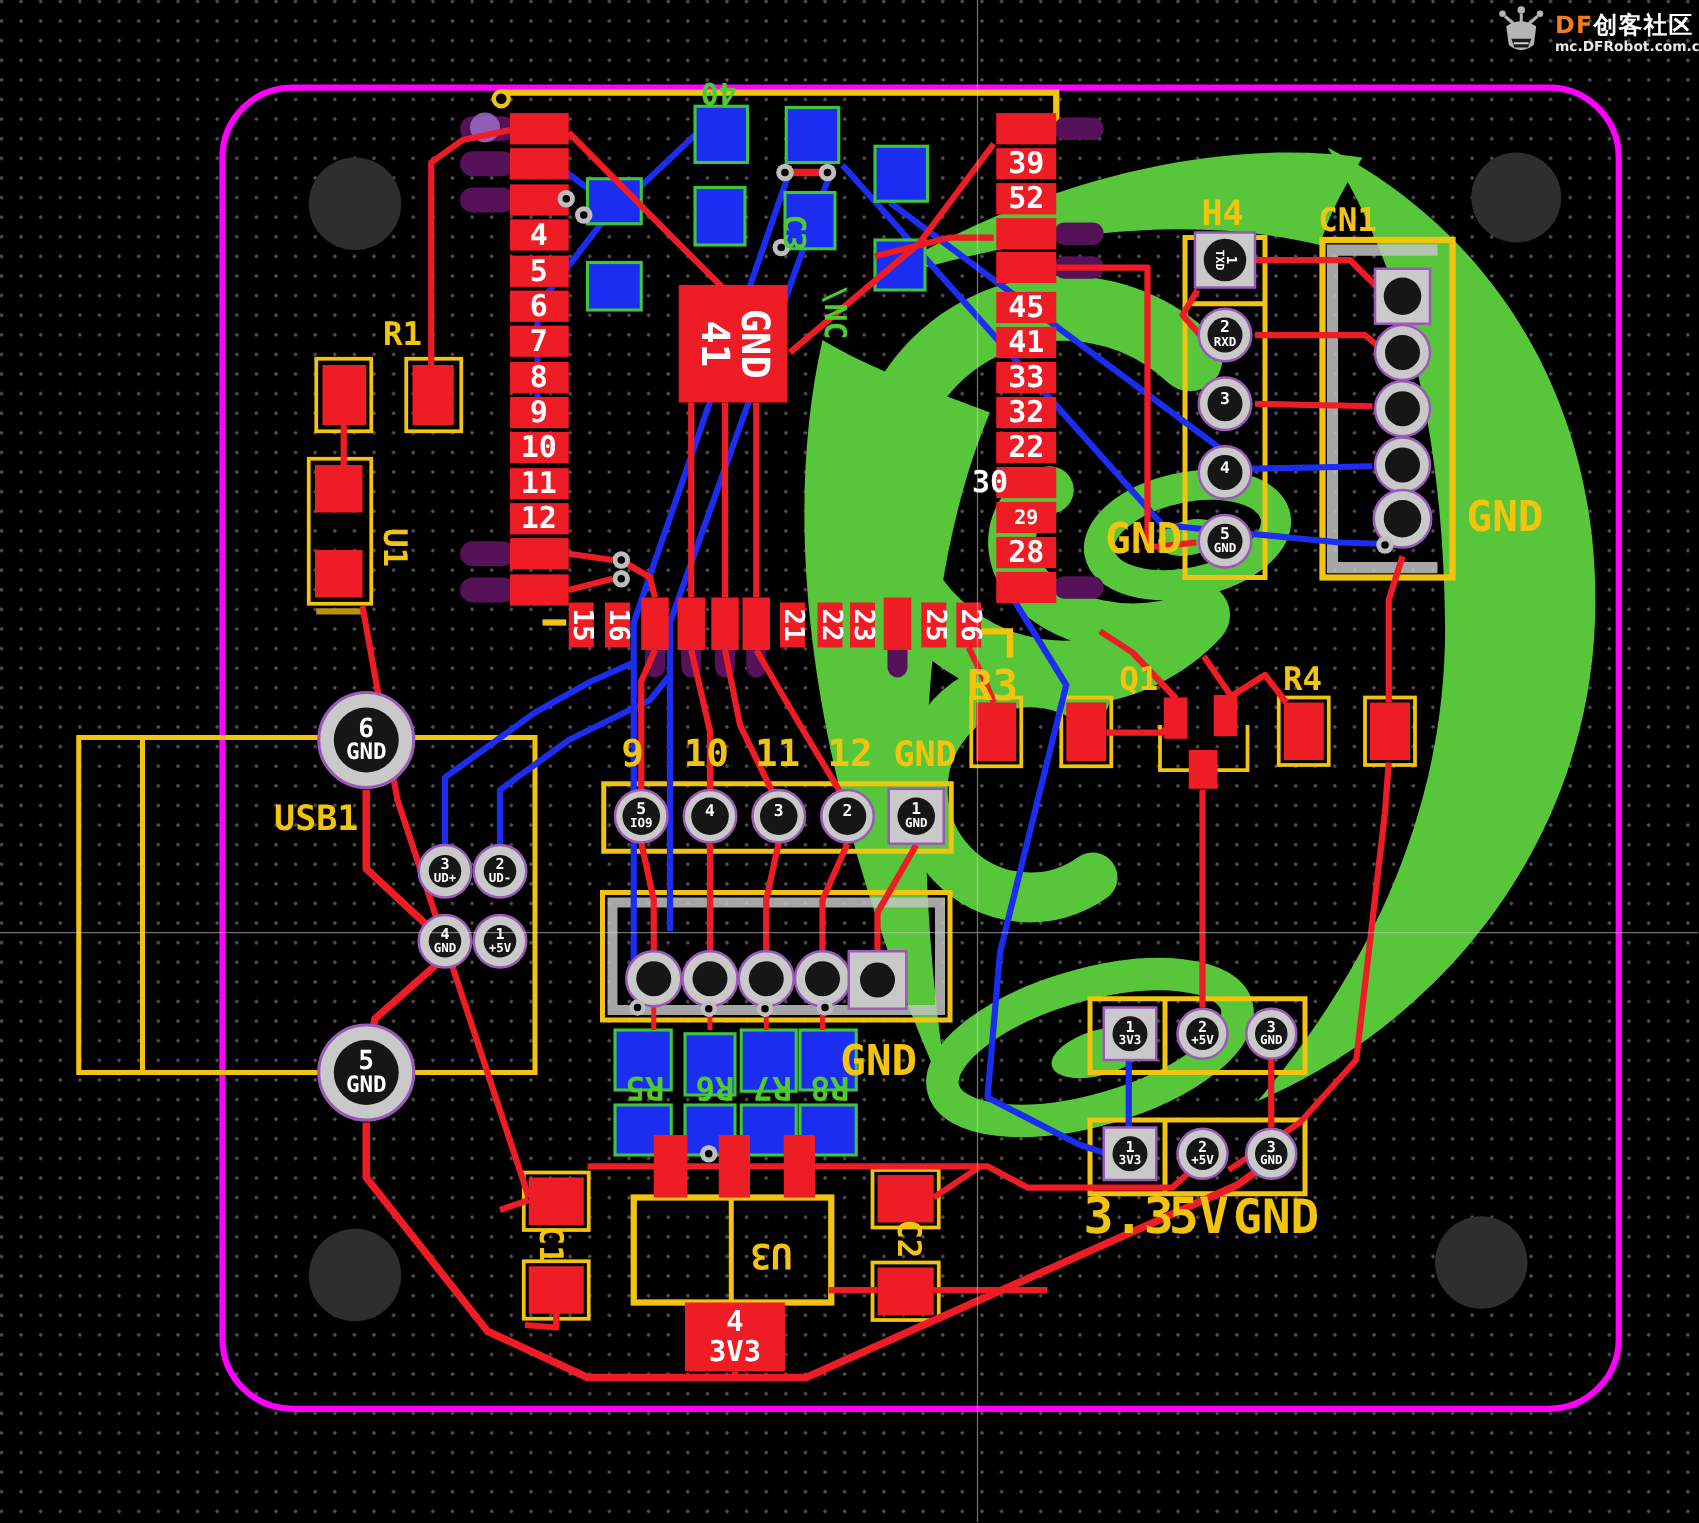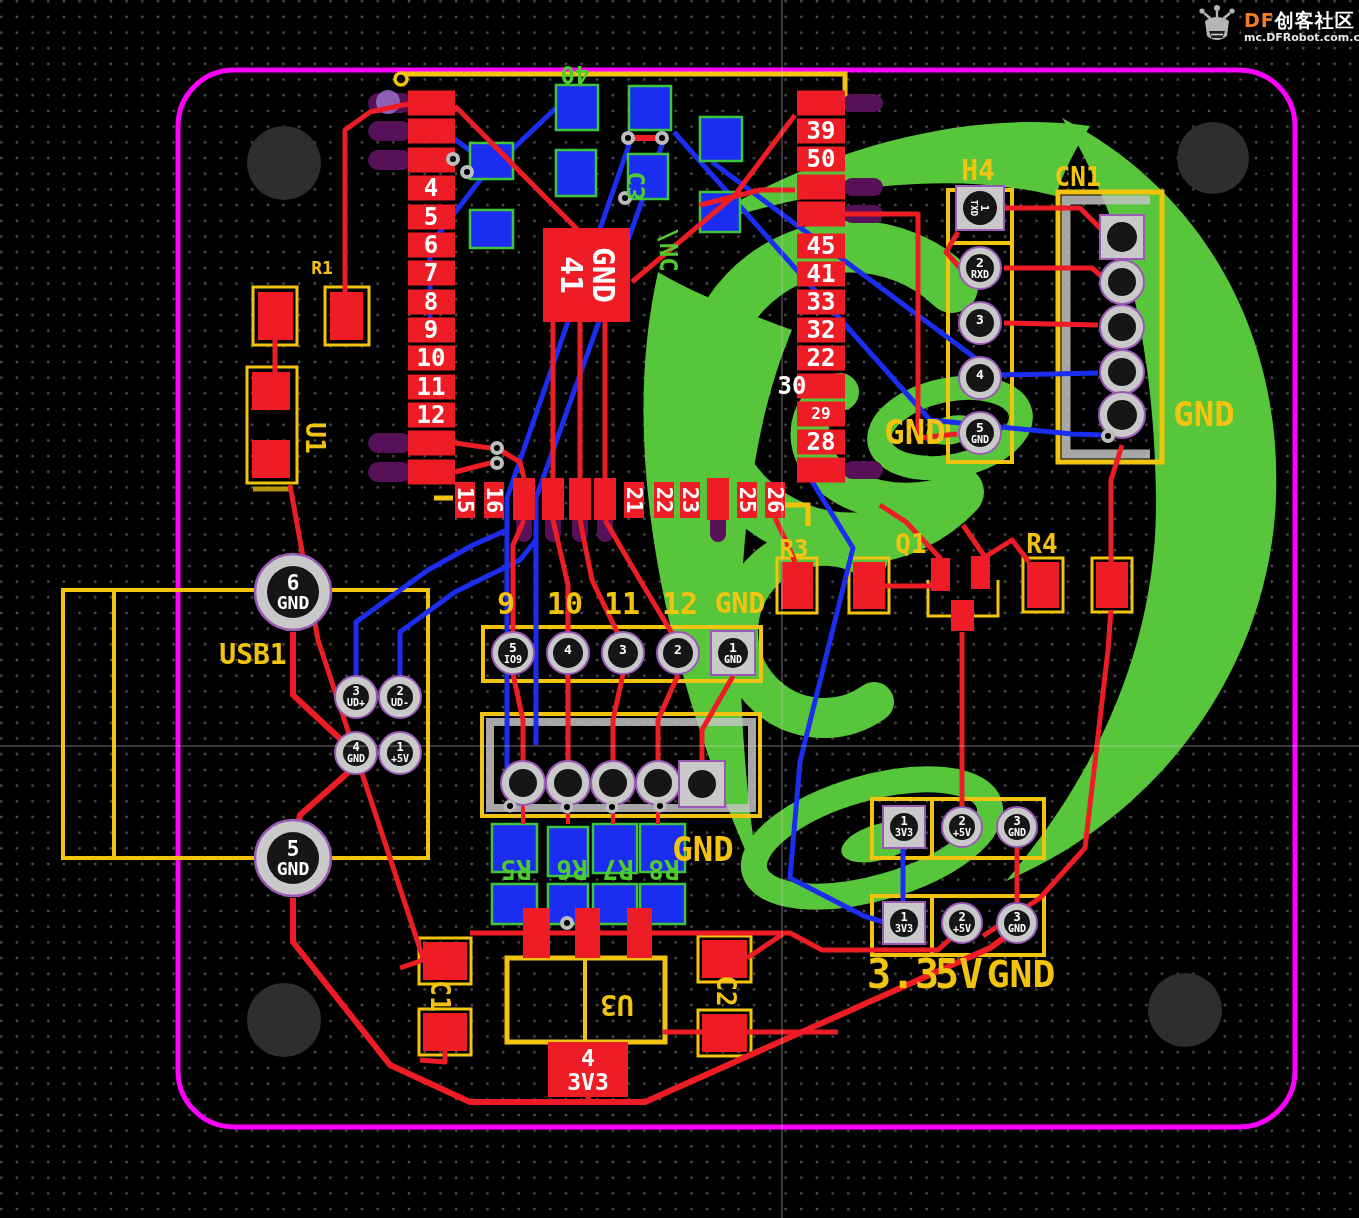--- a/index.html
+++ b/index.html
@@ -442,27 +442,27 @@
           <circle cx="1108" cy="436" r="3"></circle>
     </g>
   </g>
 
   <g stroke="#cfcfcf" stroke-width="1" opacity="0.55">
     <line x1="782" y1="0" x2="782" y2="1218"></line>
     <line x1="0" y1="746" x2="1359" y2="746"></line>
   </g>
 </svg>
 
-<div class="lbl y ctr" style="left:322px;top:268px;font-size:18px">R1</div>
+<div class="lbl y ctr" style="left:322px;top:268px;font-size:26px">R1</div>
 <div class="lbl y r90" style="left:315px;top:438px;font-size:26px">U1</div>
 <div class="lbl y ctr" style="left:253px;top:655px;font-size:28px">USB1</div>
 <div class="lbl y r90" style="left:440px;top:996px;font-size:26px">C1</div>
 <div class="lbl y r180" style="left:617px;top:1004px;font-size:28px">U3</div>
 <div class="lbl y r90" style="left:726px;top:991px;font-size:26px">C2</div>
-<div class="lbl y ctr" style="left:794px;top:549px;font-size:24px">R3</div>
+<div class="lbl y ctr" style="left:794px;top:549px;font-size:34px">R3</div>
 <div class="lbl y ctr" style="left:911px;top:544px;font-size:26px">Q1</div>
 <div class="lbl y ctr" style="left:1042px;top:544px;font-size:26px">R4</div>
 <div class="lbl y ctr" style="left:978px;top:171px;font-size:28px">H4</div>
 <div class="lbl y ctr" style="left:1078px;top:177px;font-size:26px">CN1</div>
 <div class="lbl y ctr" style="left:915px;top:432px;font-size:34px">GND</div>
 <div class="lbl y ctr" style="left:1204px;top:414px;font-size:34px">GND</div>
 <div class="lbl y ctr" style="left:703px;top:849px;font-size:34px">GND</div>
 
 <div class="lbl g r180" style="left:575px;top:74px;font-size:24px">40</div>
 <div class="lbl g r90m" style="left:637px;top:186px;font-size:24px">C3</div>
@@ -476,21 +476,21 @@
 <div class="lbl w ctr" style="left:431px;top:217px;font-size:24px">5</div>
 <div class="lbl w ctr" style="left:431px;top:245px;font-size:24px">6</div>
 <div class="lbl w ctr" style="left:431px;top:273px;font-size:24px">7</div>
 <div class="lbl w ctr" style="left:431px;top:302px;font-size:24px">8</div>
 <div class="lbl w ctr" style="left:431px;top:330px;font-size:24px">9</div>
 <div class="lbl w ctr" style="left:431px;top:358px;font-size:24px">10</div>
 <div class="lbl w ctr" style="left:431px;top:387px;font-size:24px">11</div>
 <div class="lbl w ctr" style="left:431px;top:415px;font-size:24px">12</div>
 
 <div class="lbl w ctr" style="left:821px;top:131px;font-size:24px">39</div>
-<div class="lbl w ctr" style="left:821px;top:159px;font-size:24px">50</div>
+<div class="lbl w ctr" style="left:821px;top:159px;font-size:24px">52</div>
 <div class="lbl w ctr" style="left:821px;top:246px;font-size:24px">45</div>
 <div class="lbl w ctr" style="left:821px;top:274px;font-size:24px">41</div>
 <div class="lbl w ctr" style="left:821px;top:302px;font-size:24px">33</div>
 <div class="lbl w ctr" style="left:821px;top:330px;font-size:24px">32</div>
 <div class="lbl w ctr" style="left:821px;top:358px;font-size:24px">22</div>
 <div class="lbl w ctr" style="left:792px;top:386px;font-size:24px">30</div>
 <div class="lbl w ctr" style="left:821px;top:414px;font-size:16px">29</div>
 <div class="lbl w ctr" style="left:821px;top:442px;font-size:24px">28</div>
 
 <div class="lbl w r90" style="left:465px;top:500px;font-size:22px">15</div>

